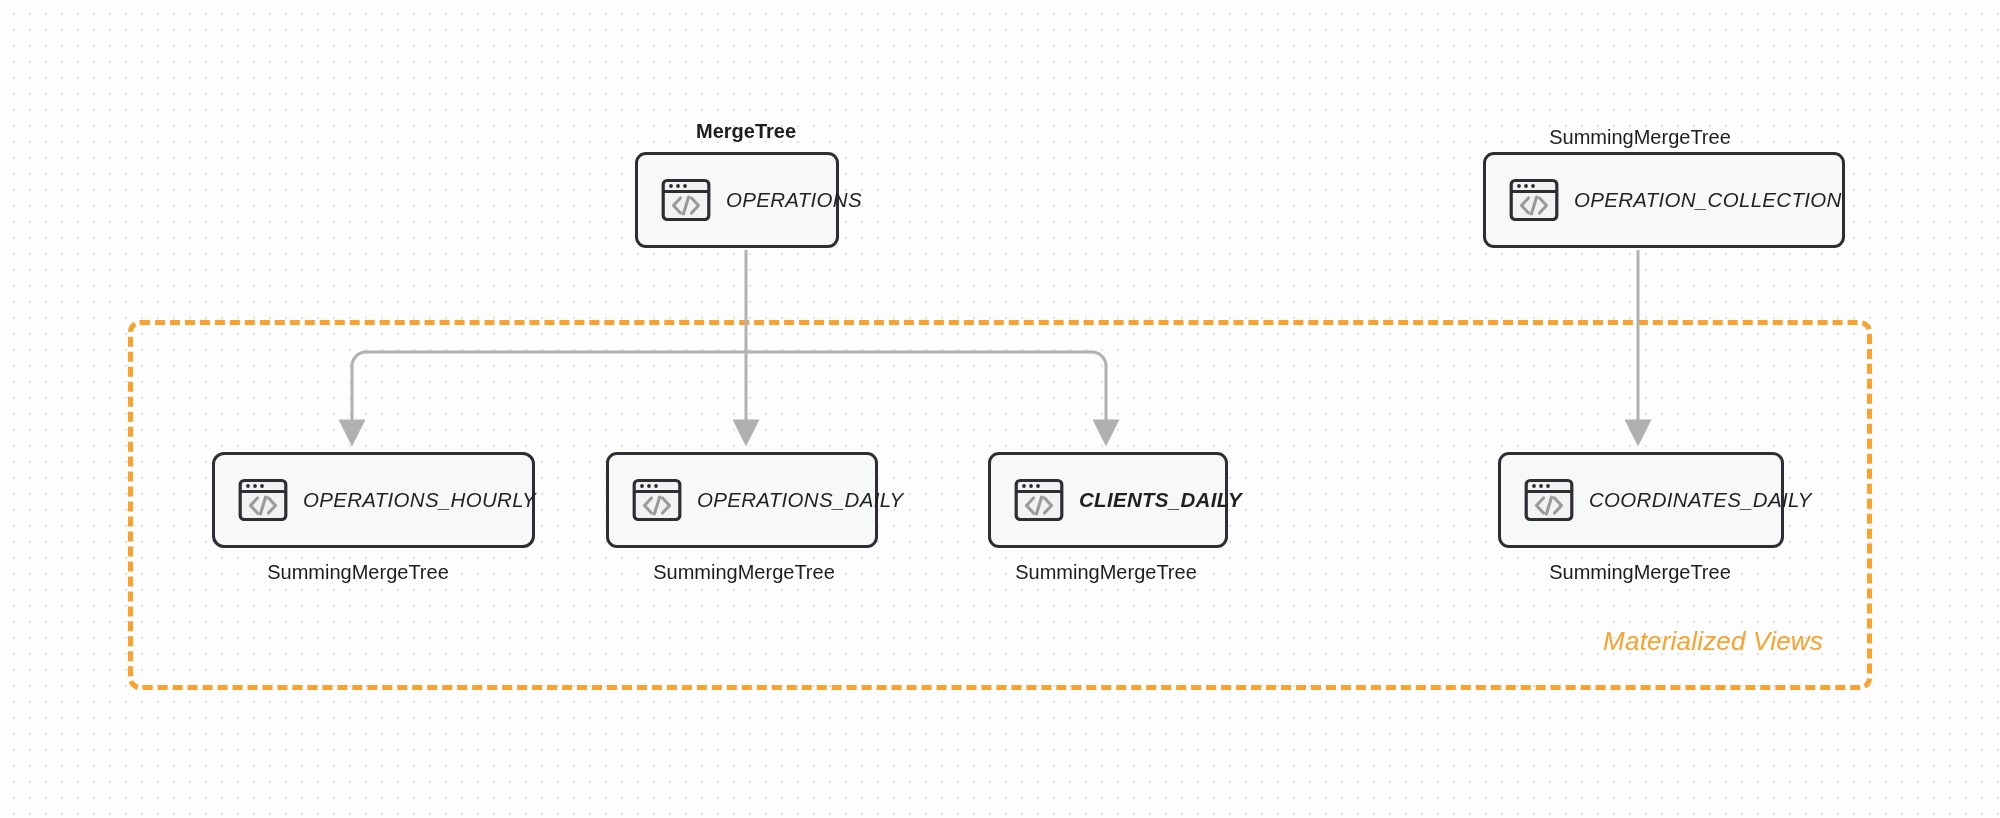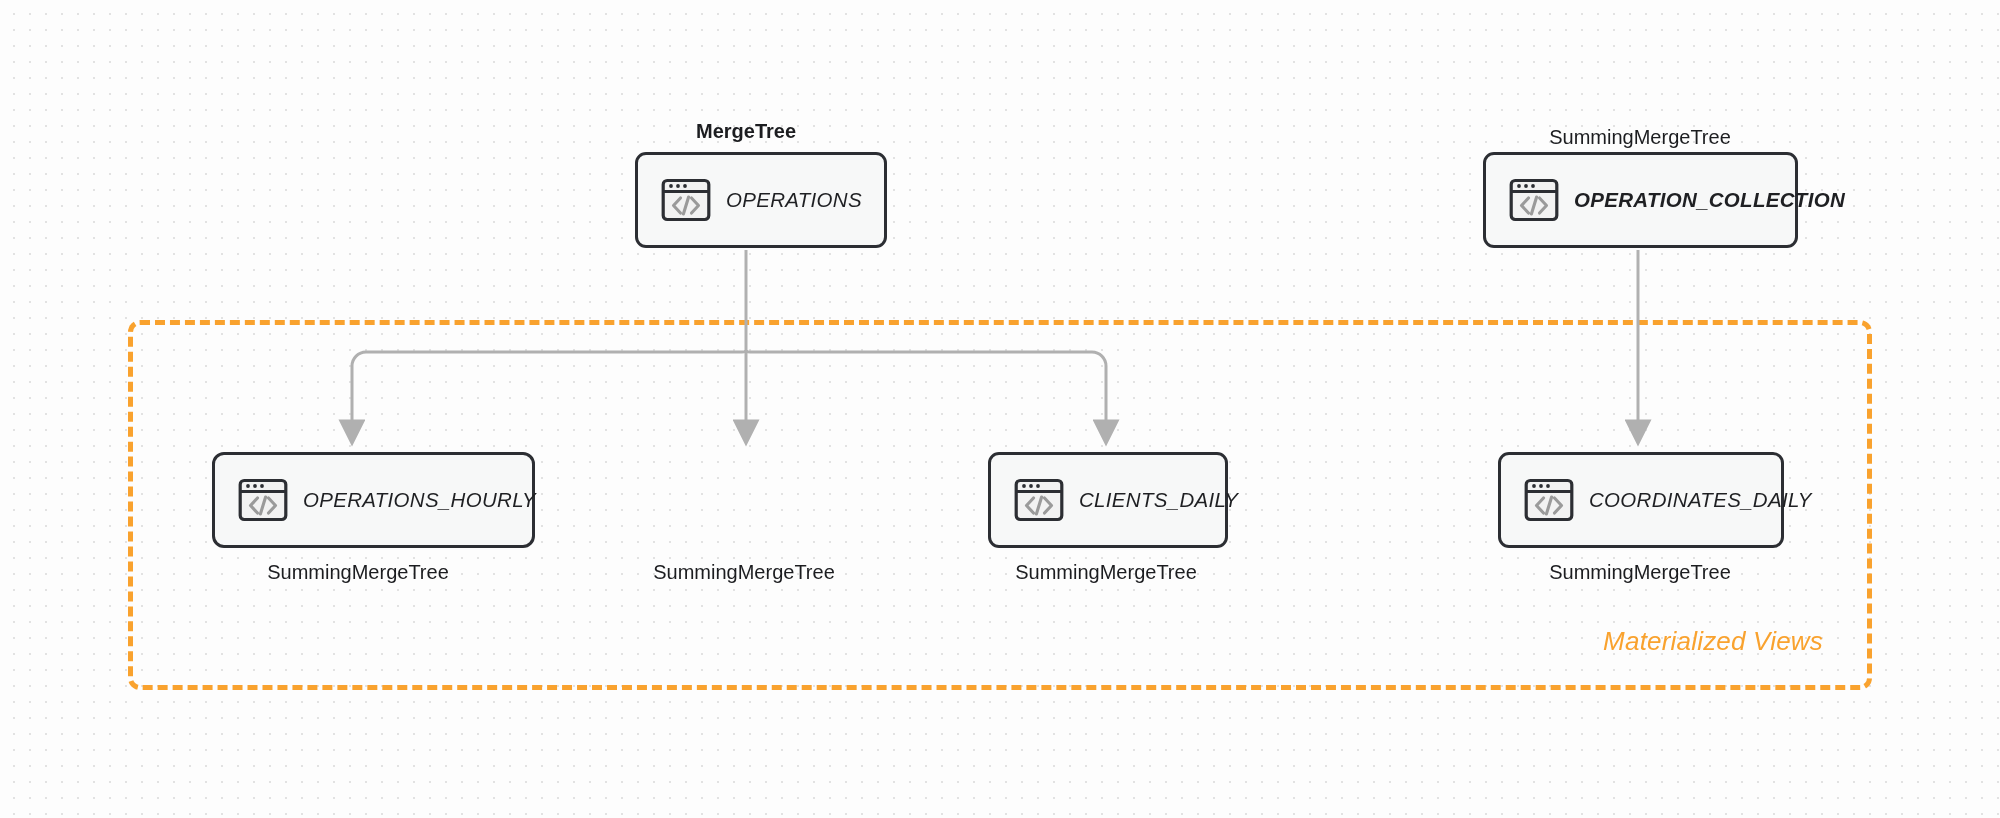--- a/index.html
+++ b/index.html
@@ -79,25 +79,25 @@
   
   .caption {
     position: absolute;
     font-size: 20px;
     color: #1c1d20;
     white-space: nowrap;
     transform: translateX(-50%);
   }
 
   
-  #node-operations            { left: 635px;  top: 152px; width: 252px; }
-  #node-operation-collection  { left: 1483px; top: 152px; width: 315px; font-weight: bold; }
+  #node-operations            { left: 635px;  top: 152px; width: 204px; }
+  #node-operation-collection  { left: 1483px; top: 152px; width: 362px; }
   #node-operations-hourly     { left: 212px;  top: 452px; width: 323px; border-radius: 12px; }
   #node-operations-daily      { left: 606px;  top: 452px; width: 272px; }
-  #node-clients-daily         { left: 988px;  top: 452px; width: 240px; }
+  #node-clients-daily         { left: 988px;  top: 452px; width: 240px; font-weight: bold; }
   #node-coordinates-daily     { left: 1498px; top: 452px; width: 286px; }
 
   #cap-operations            { left: 746px;  top: 120px; font-weight: bold; }
   #cap-operation-collection  { left: 1640px; top: 126px; }
   #cap-operations-hourly     { left: 358px;  top: 561px; }
   #cap-operations-daily      { left: 744px;  top: 561px; }
   #cap-clients-daily         { left: 1106px; top: 561px; }
   #cap-coordinates-daily     { left: 1640px; top: 561px; }
 </style>
 </head>
@@ -172,20 +172,33 @@
       <circle cx="11" cy="12" r="1.9" fill="#2c2e33"></circle>
       <circle cx="18" cy="12" r="1.9" fill="#2c2e33"></circle>
       <circle cx="25" cy="12" r="1.9" fill="#2c2e33"></circle>
       <path d="M20.5 24 L13.5 31.5 L20.5 39" fill="none" stroke="#9a9a9a" stroke-width="3.1" stroke-linecap="round" stroke-linejoin="round"></path>
       <path d="M31.5 24 L38.5 31.5 L31.5 39" fill="none" stroke="#9a9a9a" stroke-width="3.1" stroke-linecap="round" stroke-linejoin="round"></path>
       <line x1="28.6" y1="23" x2="23.4" y2="40" stroke="#9a9a9a" stroke-width="3.1" stroke-linecap="round"></line>
     </svg>
     <span class="node-label">OPERATIONS_HOURLY</span>
   </div>
 
+  <div class="node" id="node-operations-daily">
+    <svg class="code-icon" viewBox="0 0 52 52">
+      <rect x="3.2" y="6.5" width="45.6" height="39" rx="4" fill="#f2f2f2" stroke="#2c2e33" stroke-width="3.2"></rect>
+      <line x1="3.2" y1="17.5" x2="48.8" y2="17.5" stroke="#2c2e33" stroke-width="3.2"></line>
+      <circle cx="11" cy="12" r="1.9" fill="#2c2e33"></circle>
+      <circle cx="18" cy="12" r="1.9" fill="#2c2e33"></circle>
+      <circle cx="25" cy="12" r="1.9" fill="#2c2e33"></circle>
+      <path d="M20.5 24 L13.5 31.5 L20.5 39" fill="none" stroke="#9a9a9a" stroke-width="3.1" stroke-linecap="round" stroke-linejoin="round"></path>
+      <path d="M31.5 24 L38.5 31.5 L31.5 39" fill="none" stroke="#9a9a9a" stroke-width="3.1" stroke-linecap="round" stroke-linejoin="round"></path>
+      <line x1="28.6" y1="23" x2="23.4" y2="40" stroke="#9a9a9a" stroke-width="3.1" stroke-linecap="round"></line>
+    </svg>
+    <span class="node-label">OPERATIONS_DAILY</span>
+  </div>
 
   <div class="node" id="node-clients-daily">
     <svg class="code-icon" viewBox="0 0 52 52">
       <rect x="3.2" y="6.5" width="45.6" height="39" rx="4" fill="#f2f2f2" stroke="#2c2e33" stroke-width="3.2"></rect>
       <line x1="3.2" y1="17.5" x2="48.8" y2="17.5" stroke="#2c2e33" stroke-width="3.2"></line>
       <circle cx="11" cy="12" r="1.9" fill="#2c2e33"></circle>
       <circle cx="18" cy="12" r="1.9" fill="#2c2e33"></circle>
       <circle cx="25" cy="12" r="1.9" fill="#2c2e33"></circle>
       <path d="M20.5 24 L13.5 31.5 L20.5 39" fill="none" stroke="#9a9a9a" stroke-width="3.1" stroke-linecap="round" stroke-linejoin="round"></path>
       <path d="M31.5 24 L38.5 31.5 L31.5 39" fill="none" stroke="#9a9a9a" stroke-width="3.1" stroke-linecap="round" stroke-linejoin="round"></path>

